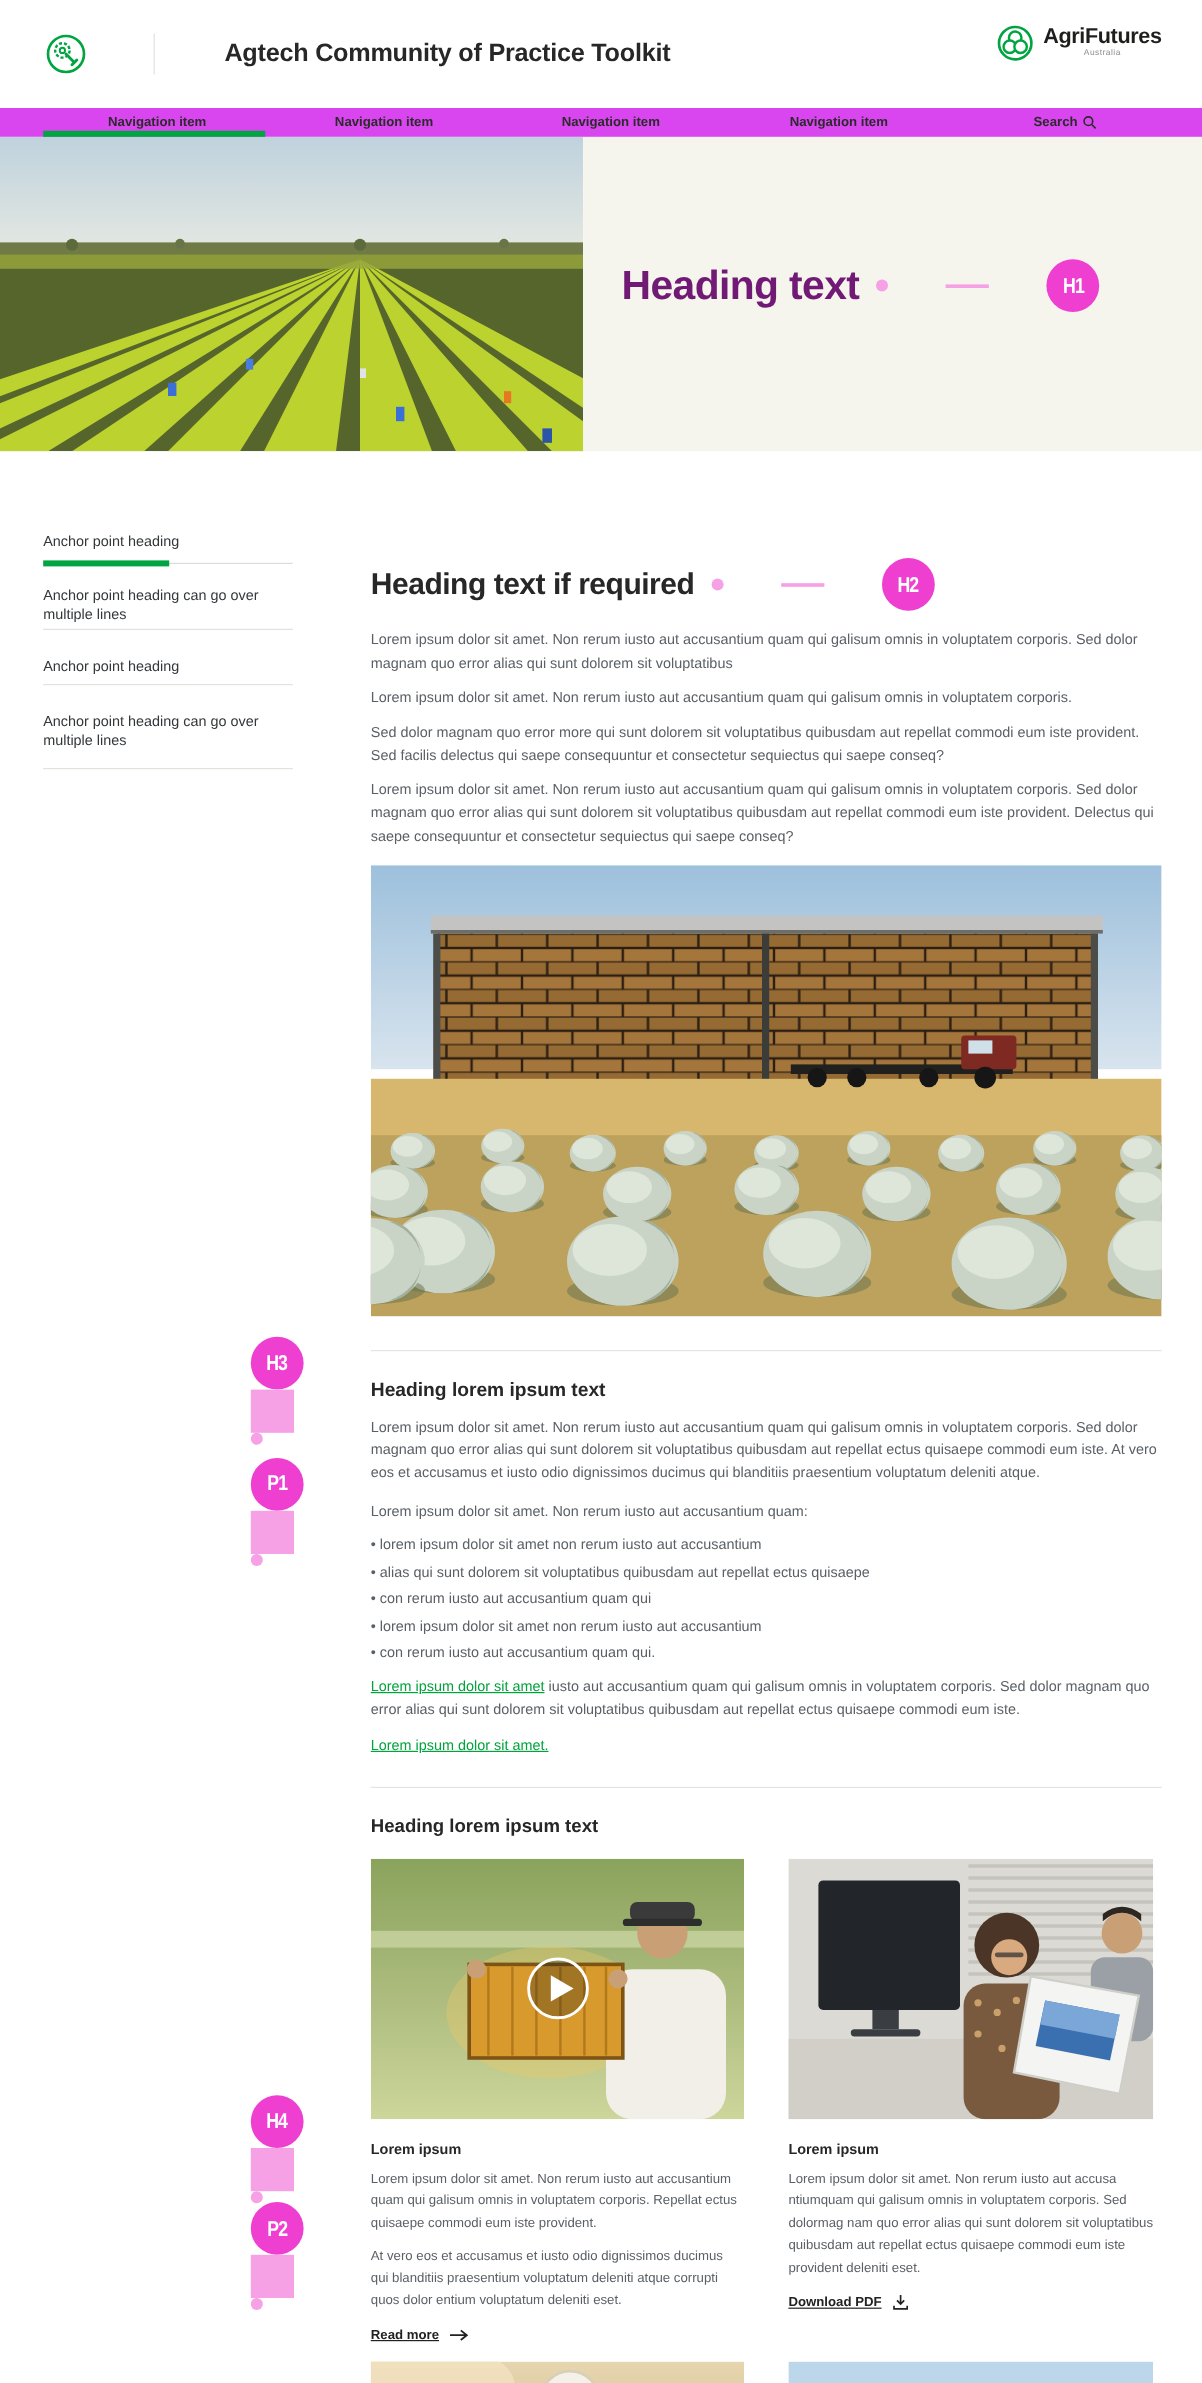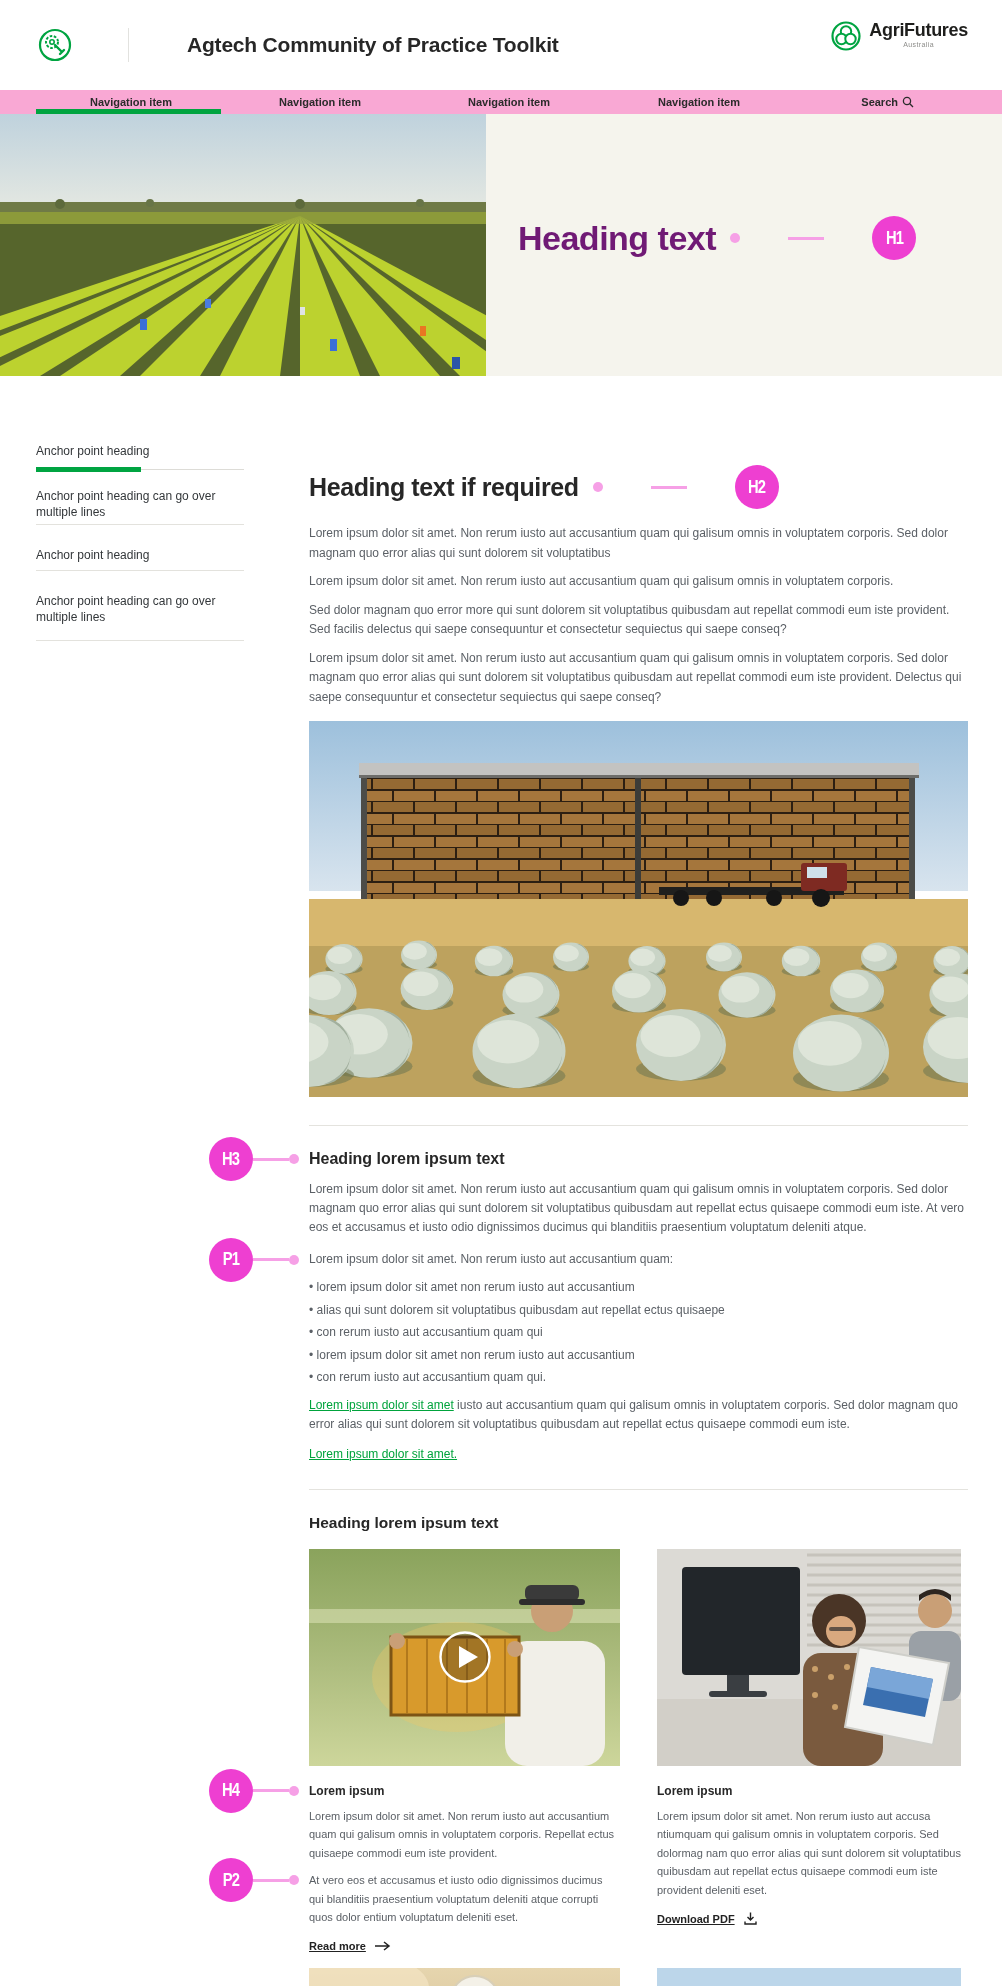--- a/index.html
+++ b/index.html
@@ -12,41 +12,41 @@
   .header { height:90px; background:#fff; display:flex; align-items:center; padding-left:38px; position:relative;gap:44px; }
   .logo-badge { width:34px; height:34px; flex:0 0 34px; }
   .header-divider { width:1px; height:34px; background:#e2e2df; margin:0 14px 0 12px; }
   .site-title { font-size:21px; font-weight:700; color:#272727; letter-spacing:-0.2px; }
   .brand { position:absolute; right:34px; top:20px; display:flex; align-items:flex-start; }
   .brand-icon { width:32px; height:32px; margin-right:7px; }
   .brand-text { display:flex; flex-direction:column; align-items:center; }
   .brand-name { font-size:18px; font-weight:700; color:#1e1e1c; letter-spacing:-0.3px; line-height:20px; }
   .brand-sub { font-size:7px; color:#8d8d8a; letter-spacing:0.4px; margin-top:1px; }
   
-  .nav { height:24px; background:#f9a8d4; position:relative; }
+  .nav { height:24px; background:#d946ef; position:relative; }
   .nav-item { position:absolute; top:6px; transform:translateX(-50%); font-size:11px; font-weight:700; color:#2b2b2b; cursor:pointer; white-space:nowrap; }
   .nav-search { position:absolute; top:6px; right:88px; font-size:11px; font-weight:700; color:#2b2b2b; display:flex; align-items:center; gap:4px; cursor:pointer; }
   .nav-underline { position:absolute; left:36px; bottom:0; width:185px; height:5px; background:#00a441; }
   
   .hero { height:262px; display:flex; }
   .hero-img { width:486px; height:262px; flex:0 0 486px; }
   .hero-img svg { display:block; }
   .hero-right { flex:1; background:#f5f4ed; display:flex; align-items:center; padding-left:32px; }
   .hero-heading-row { display:flex; align-items:center; transform:translateY(-7px); }
   .h1-text { font-size:34px; font-weight:700; color:#701a75; letter-spacing:-0.5px; }
   
   .anno-dot { width:10px; height:10px; border-radius:50%; background:#f6a0e6; flex:0 0 10px; }
   .anno-line { width:36px; height:3px; background:#f6a0e6; flex:0 0 36px; }
   .anno-badge { width:44px; height:44px; border-radius:50%; background:#ee3fd1; color:#fff;
     display:flex; align-items:center; justify-content:center; font-weight:700; font-size:18px;
     letter-spacing:-1px; flex:0 0 44px; }
   .anno-badge span { display:inline-block; transform:scaleX(.82); }
   .anno-right { display:flex; align-items:center; margin-left:14px;gap:48px; }
   .anno-right .anno-line { margin:0; }
-  .anno-left { position:absolute; left:-100px; display:flex; align-items:center; width:90px; }
+  .anno-left { position:absolute; left:-100px; display:flex; align-items:flex-start; width:90px;flex-direction:column; }
   .anno-left .anno-line { width:36px; }
   
   .main { position:relative; }
   .sidebar { position:absolute; left:36px; top:60px; width:208px; }
   .side-item { font-size:12px; line-height:16px; color:#33373a; cursor:pointer; }
   .side-item.first { padding:7px 0 8px; }
   .active-bar-row { position:relative; height:5px; }
   .active-bar-row .grey { position:absolute; left:0; right:0; top:2px; height:1px; background:#dddcd7; }
   .active-bar-row .green { position:absolute; left:0; top:0; width:105px; height:5px; background:#00a441; }
   .side-item.pad2 { padding:16px 0 4px; }

